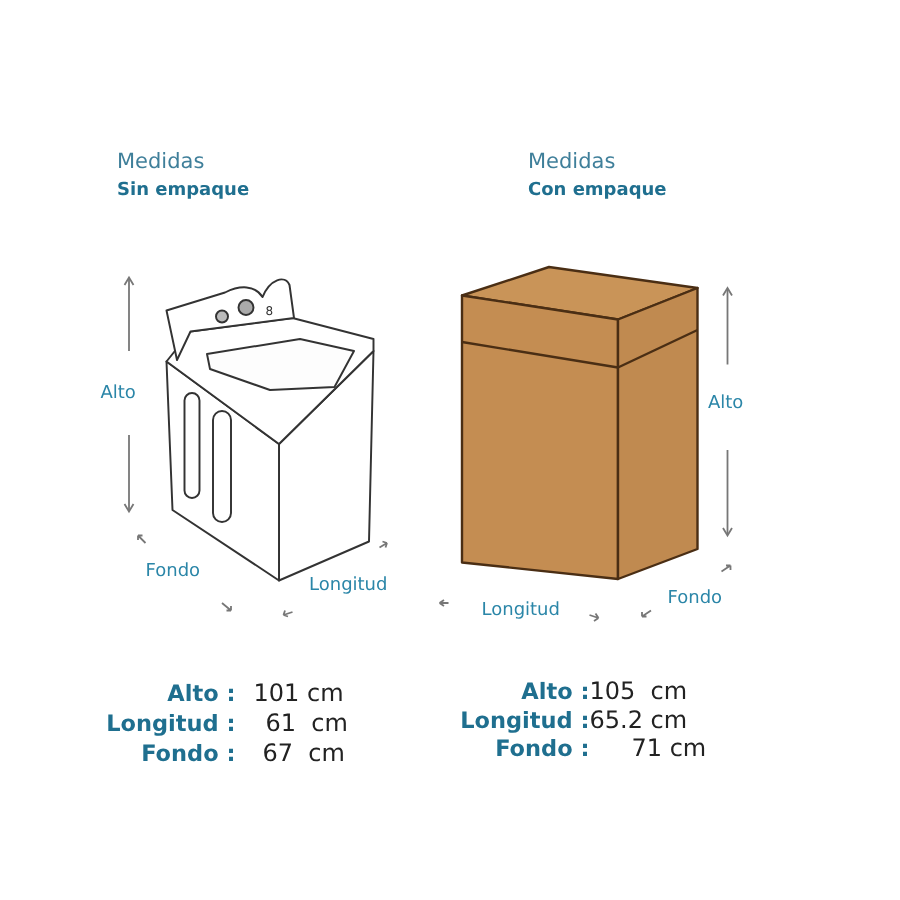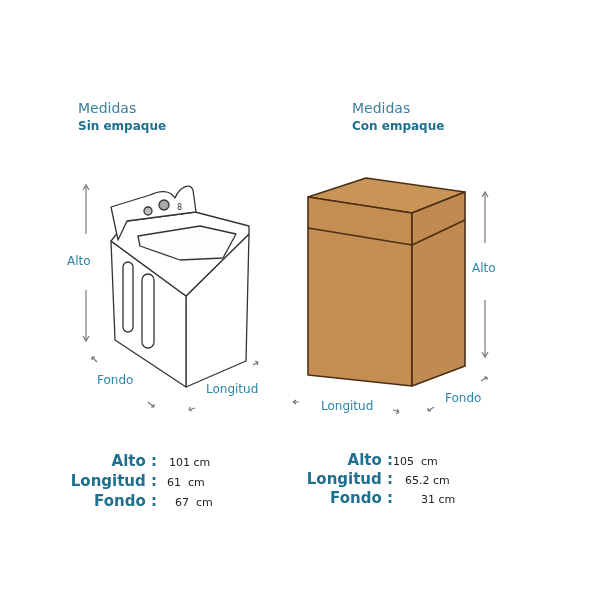--- a/index.html
+++ b/index.html
@@ -3,21 +3,21 @@
 <meta charset="utf-8">
 <style>
   html, body { margin: 0; padding: 0; background: #ffffff; }
   body { width: 600px; height: 600px; position: relative; overflow: hidden;
          font-family: "DejaVu Sans", "Liberation Sans", sans-serif; }
   .abs { position: absolute; }
   .heading-light { color: #3f7f9a; font-size: 14px; }
   .heading-bold { color: #1f6f8f; font-size: 12px; font-weight: bold; }
   .label { color: #2b86a8; font-size: 12px; font-weight: normal; }
   .spec-key { color: #1f6f8f; font-weight: bold; font-size: 15px; text-align: right; width: 95px; }
-  .spec-val { color: #222; font-size: 11px; }
+  .spec-val { color: #222; font-size: 16px; }
   svg { position: absolute; left: 0; top: 0; }
 </style>
 </head>
 <body>
 
 <svg width="600" height="600" viewBox="0 0 600 600">
 
   <g fill="#ffffff" stroke="#333" stroke-width="1.3" stroke-linejoin="round">
 
     <path d="M186 296 L249 234 L246 361 L186 387 Z"></path>
@@ -86,34 +86,34 @@
 <div class="abs label" style="left:445px; top:391px;">Fondo</div>
 <div class="abs label" style="left:321px; top:399px;">Longitud</div>
 
 <div class="abs" style="left:62px; top:452px;">
   <div style="display:flex; align-items:baseline; height:20px;">
     <div class="spec-key">Alto :</div>
     <div class="spec-val" style="margin-left:12px; white-space:pre;">101 cm</div>
   </div>
   <div style="display:flex; align-items:baseline; height:20px;">
     <div class="spec-key">Longitud :</div>
-    <div class="spec-val" style="margin-left:10px; white-space:pre;">61  cm</div>
+    <div class="spec-val" style="margin-left:20px; white-space:pre;">61  cm</div>
   </div>
   <div style="display:flex; align-items:baseline; height:20px;">
     <div class="spec-key">Fondo :</div>
     <div class="spec-val" style="margin-left:18px; white-space:pre;text-align:center;">67  cm</div>
   </div>
 </div>
 
 <div class="abs" style="left:298px; top:451px;">
   <div style="display:flex; align-items:baseline; height:19px;">
     <div class="spec-key">Alto :</div>
     <div class="spec-val" style="white-space:pre;">105  cm</div>
   </div>
   <div style="display:flex; align-items:baseline; height:19px;">
     <div class="spec-key">Longitud :</div>
-    <div class="spec-val" style="margin-left:12px; white-space:pre;">65.2 cm</div>
+    <div class="spec-val" style="white-space:pre;">65.2 cm</div>
   </div>
   <div style="display:flex; align-items:baseline; height:19px;">
     <div class="spec-key">Fondo :</div>
-    <div class="spec-val" style="margin-left:28px; white-space:pre;">31 cm</div>
+    <div class="spec-val" style="margin-left:28px; white-space:pre;">71 cm</div>
   </div>
 </div>
 
 </body></html>

